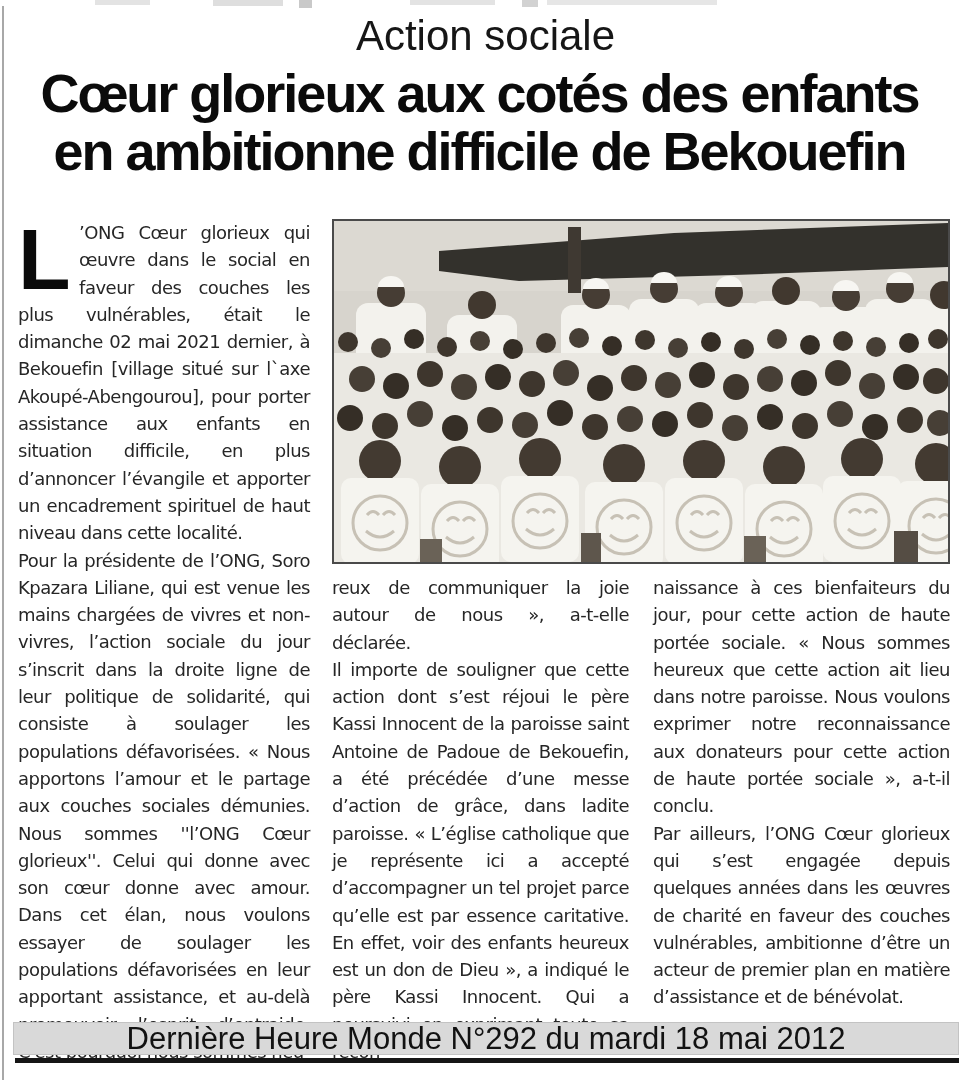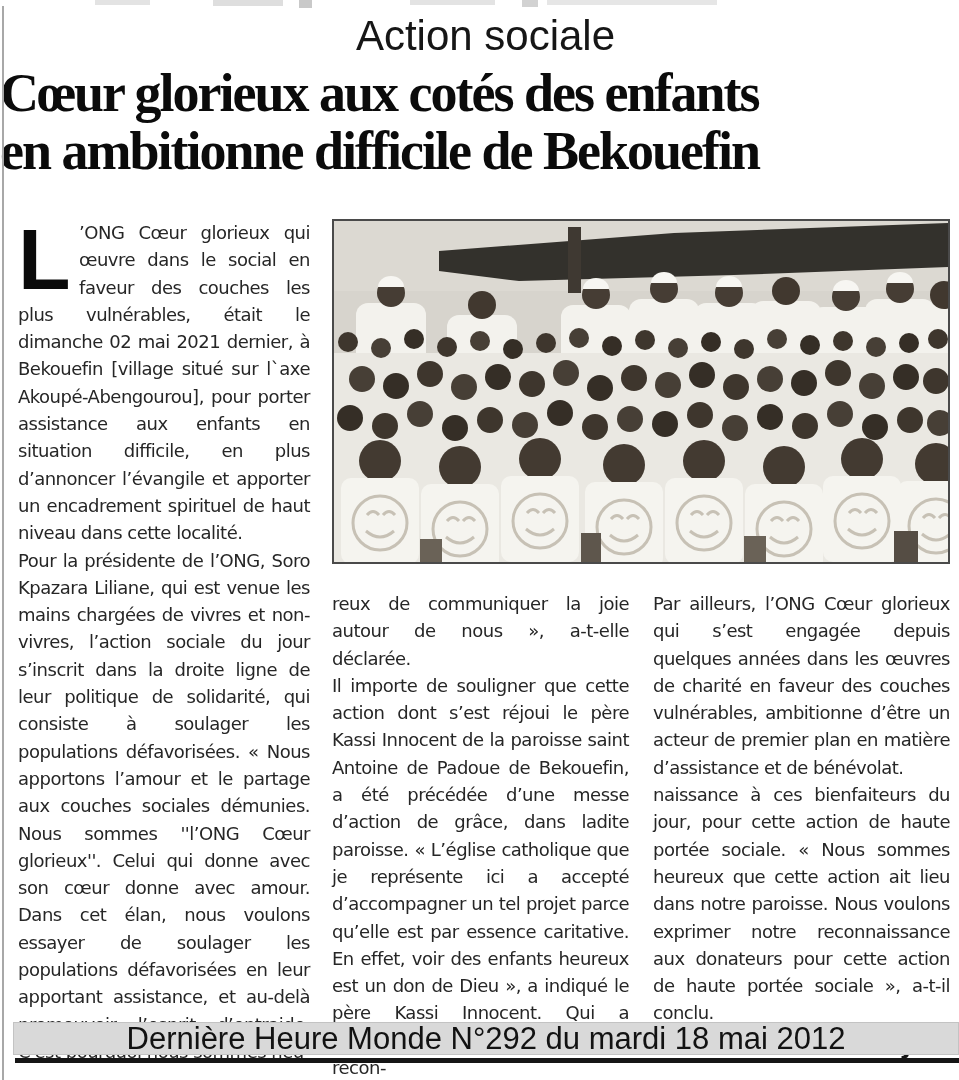--- a/index.html
+++ b/index.html
@@ -13,22 +13,22 @@
     background:#a8a8a8;
   }
   .artifact { position:absolute; top:0; }
 
   .kicker {
     margin-top:12px; text-align:center;
     font-family:"Liberation Sans", sans-serif;
     font-size:42px; font-weight:400; color:#161616; letter-spacing:0px;padding-left:12px;
   }
   .headline {
-    margin:4px 0 0 0; text-align:left;
-    font-family:Liberation Serif, serif;
+    margin:4px 0 0 0; text-align:center;
+    font-family:Liberation Sans, sans-serif;
     font-size:54px; line-height:58px; font-weight:700;
     color:#0b0b0b; letter-spacing:-2px;
   }
 
   .content {
     position:absolute; left:18px; top:219px; width:932px;
     display:flex; gap:22px;
   }
   .bodytext p {
     margin:0; font-size:18px; line-height:27.3px; letter-spacing:-0.5px;
@@ -43,21 +43,21 @@
     font-weight:700; font-size:86px; line-height:70px;
     color:#0a0a0a; margin:5px 9px 0 0;
   }
 
   .photo-frame {
     width:618px; height:345px; box-sizing:border-box;
     border:2px solid #4a4a4a; background:#d7d4cd;
   }
   .photo-frame svg { display:block; }
 
-  .lower-cols { display:flex; gap:24px; margin-top:26px; }
+  .lower-cols { display:flex; gap:24px; margin-top:10px; }
   .lower-cols .col { width:297px; flex:none; }
 
   .byline {
     text-align:right; font-weight:700; font-size:22px; color:#141414;
     padding:8px 6px 0 0;
   }
 
   .footer-bar {
     position:absolute; left:13px; top:1022px; width:946px; height:33px;
     background:#d9d9d9; box-shadow:inset 0 0 0 1px #c3c3c3;
@@ -211,22 +211,22 @@
           <rect x="560" y="310" width="24" height="31" fill="#554d44"></rect>
         </svg>
       </div>
 
       <div class="lower-cols">
         <div class="col bodytext">
           <p>reux de communiquer la joie autour de nous », a-t-elle déclarée.</p>
           <p>Il importe de souligner que cette action dont s’est réjoui le père Kassi Innocent de la paroisse saint Antoine de Padoue de Bekouefin, a été précédée d’une messe d’action de grâce, dans ladite paroisse. « L’église catholique que je représente ici a accepté d’accompagner un tel projet parce qu’elle est par essence caritative. En effet, voir des enfants heureux est un don de Dieu », a indiqué le père Kassi Innocent. Qui a poursuivi en exprimant toute sa recon-</p>
         </div>
         <div class="col bodytext">
+          <p>naissance à ces bienfaiteurs du jour, pour cette action de haute portée sociale. « Nous sommes heureux que cette action ait lieu dans notre paroisse. Nous voulons exprimer notre reconnaissance aux donateurs pour cette action de haute portée sociale », a-t-il conclu.</p>
           <p>Par ailleurs, l’ONG Cœur glorieux qui s’est engagée depuis quelques années dans les œuvres de charité en faveur des couches vulnérables, ambitionne d’être un acteur de premier plan en matière d’assistance et de bénévolat.</p>
-          <p>naissance à ces bienfaiteurs du jour, pour cette action de haute portée sociale. « Nous sommes heureux que cette action ait lieu dans notre paroisse. Nous voulons exprimer notre reconnaissance aux donateurs pour cette action de haute portée sociale », a-t-il conclu.</p>
           <div class="byline">JCA</div>
         </div>
       </div>
 
     </div>
   </div>
 
   <div class="footer-bar">Dernière Heure Monde N°292 du mardi 18 mai 2012</div>
   <div class="footer-rule"></div>
 

